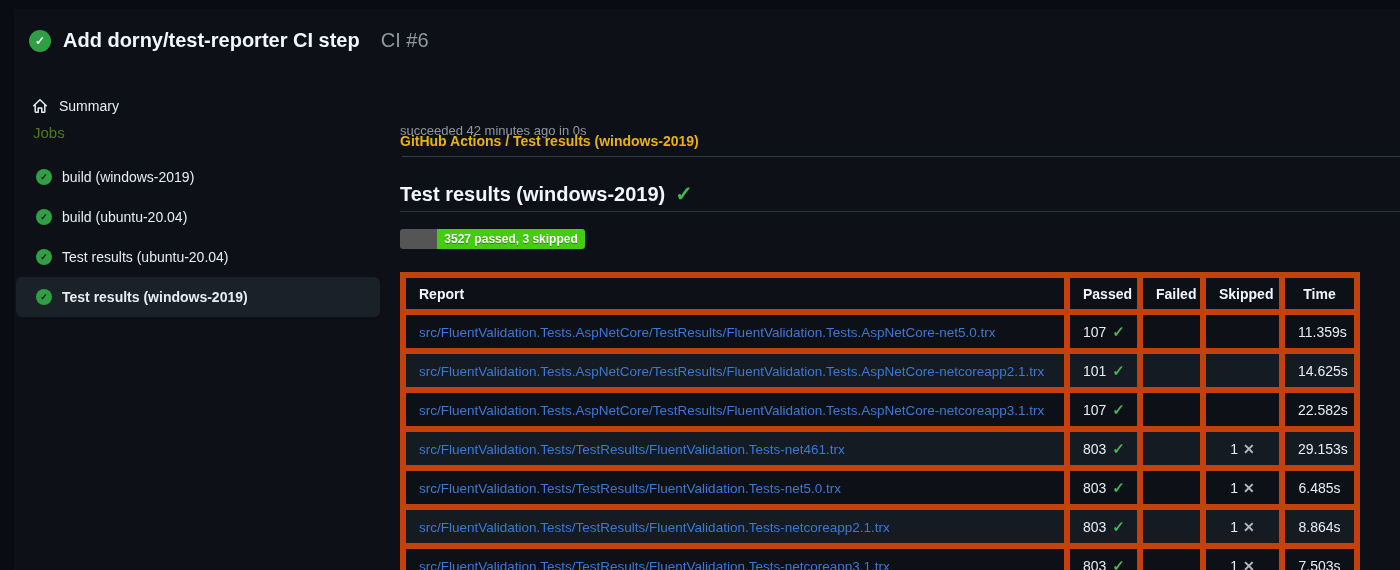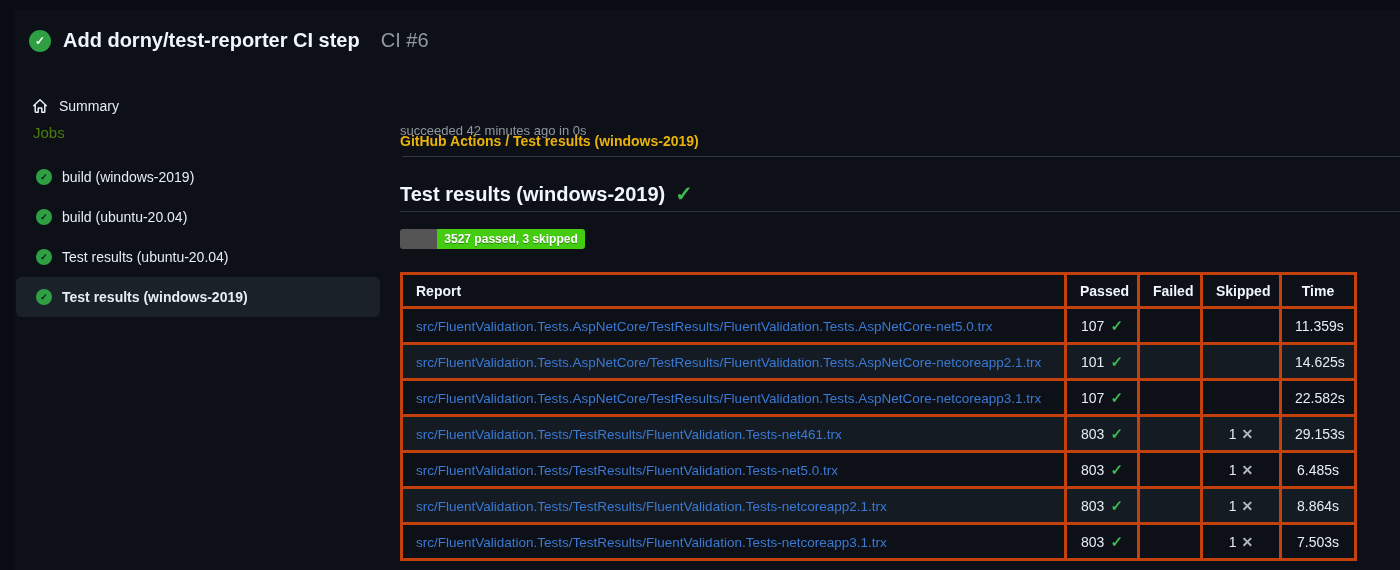--- a/index.html
+++ b/index.html
@@ -47,21 +47,21 @@
   .h2-check{color:#3fb950;font-size:21px;font-weight:700;margin-left:10px;}
   .h2-border{position:absolute;left:0;top:211px;width:1000px;height:1px;background:#2d333c;}
 
   .badge{position:absolute;left:0;top:229px;display:inline-flex;height:20px;border-radius:3px;overflow:hidden;
          font-size:12px;color:#ffffff;text-shadow:0 1px 0 rgba(0,0,0,0.35);line-height:20px;}
   .badge-label{background:#555555;padding:16px 6px;}
   .badge-value{background:#44cc11;padding:0 7px;font-weight:600;}
 
   
   .results-table{position:absolute;left:0;top:272px;border-collapse:collapse;table-layout:fixed;width:954px;}
-  .results-table th,.results-table td{border:3px solid #c2410c;padding:0 13px;overflow:hidden;white-space:nowrap;}
+  .results-table th,.results-table td{border:6px solid #c2410c;padding:0 13px;overflow:hidden;white-space:nowrap;}
   .results-table th{height:31px;font-size:14px;font-weight:700;color:#f0f6fc;background:#0d1117;}
   .results-table td{height:33px;font-size:14px;color:#e6edf3;background:#0d1117;}
   .results-table tbody tr:nth-child(even) td{background:#151b23;}
   th.c-report{text-align:left;}
   th.c-num,td.num{text-align:center;}
   td.report a{color:#3a79d4;text-decoration:none;font-size:13.5px;}
   .check{color:#3fb950;font-weight:700;font-size:15px;margin-left:6px;}
   .cross{color:#b0b8c0;font-weight:700;font-size:14px;margin-left:5px;}
 </style>
 </head>

